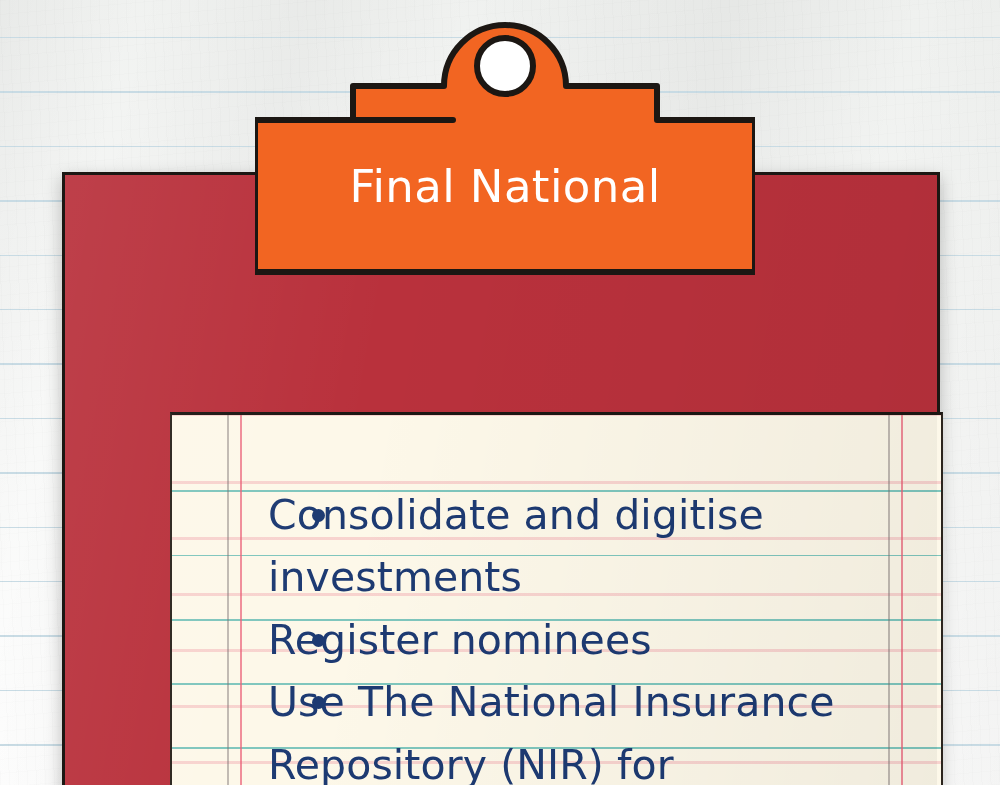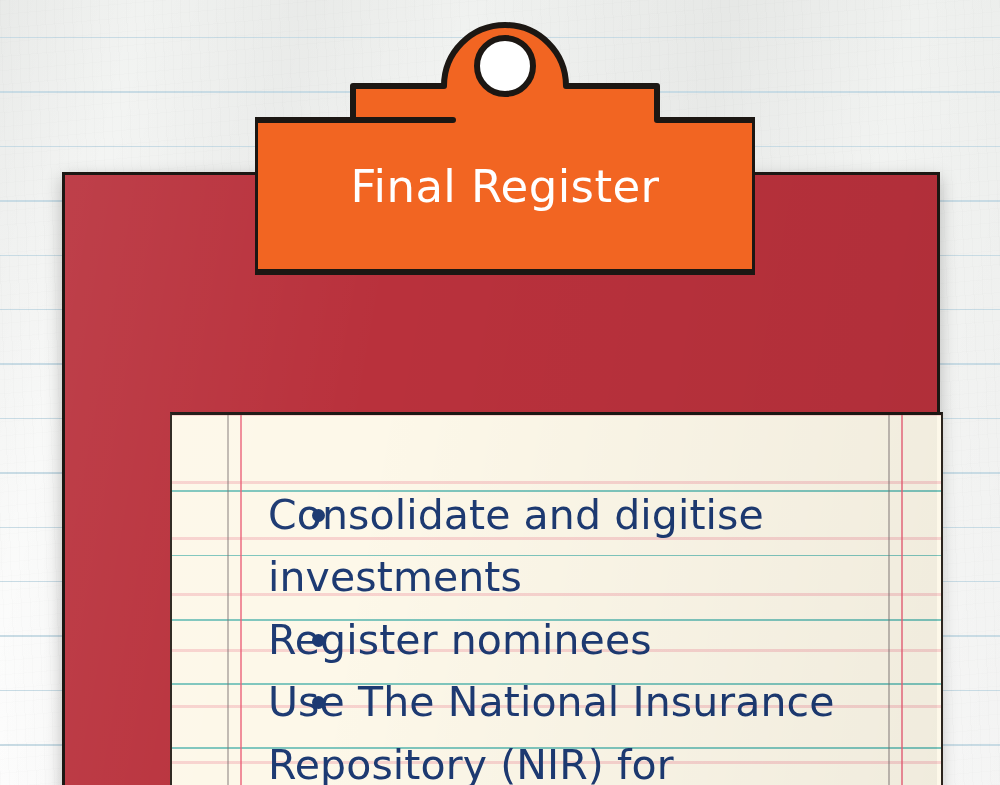--- a/index.html
+++ b/index.html
@@ -175,14 +175,14 @@
              A 61 61 0 1 1 311 78
              L 402 78
              L 402 112
              L 500 112
              L 500 264
              L 0 264
              L 0 112
              Z" fill="#f26522" stroke="#1c1713" stroke-width="6" stroke-linejoin="round"></path>
     <circle cx="250" cy="58" r="28" fill="#ffffff" stroke="#1c1713" stroke-width="6"></circle>
   </svg>
-  <div id="clip-title">Final Register</div>
+  <div id="clip-title">Final National</div>
 </div>
 
 </body></html>

